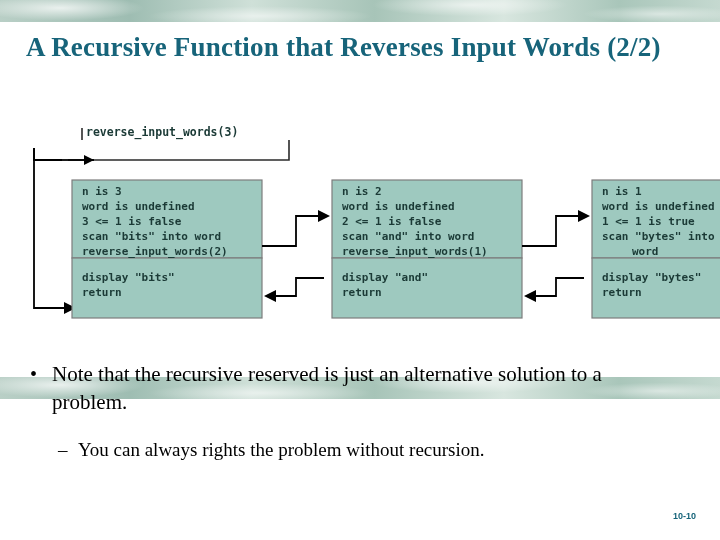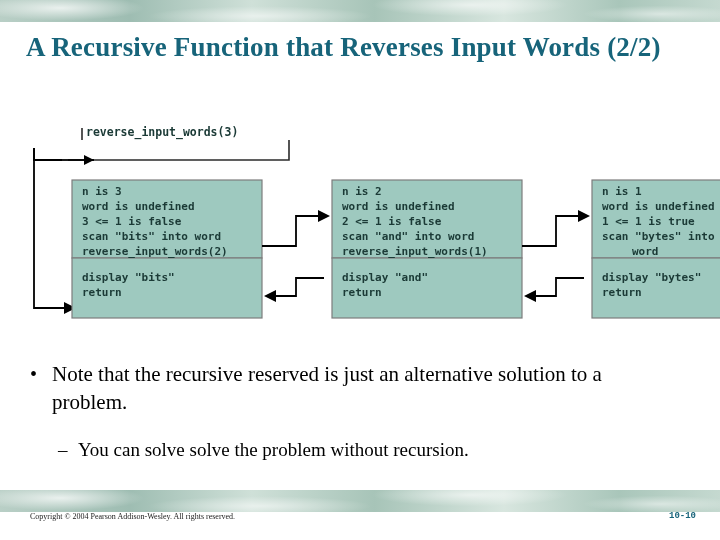--- a/index.html
+++ b/index.html
@@ -9,21 +9,21 @@
   body {
     width: 720px;
     height: 540px;
     overflow: hidden;
     background: #ffffff;
     font-family: "Liberation Serif", serif;
   }
   .slide {
     position: relative;
     width: 720px;
-    height: 512px;
+    height: 399px;
     background: #ffffff;
   }
   
   .band {
     position: absolute;
     left: 0;
     width: 720px;
     height: 22px;
     background:
       radial-gradient(ellipse 120px 18px at 60px 8px, rgba(255,255,255,0.75), rgba(255,255,255,0) 70%),
@@ -104,21 +104,21 @@
     color: #1a1a1a;
     font-family: "Liberation Serif", serif;
   }
   .pagenum {
     position: absolute;
     right: 24px;
     top: 511px;
     font-size: 9px;
     font-weight: bold;
     color: #17647a;
-    font-family: Liberation Mono, monospace;
+    font-family: Liberation Sans, sans-serif;
   }
 
   
   .mono {
     font-family: "DejaVu Sans Mono", monospace;
   }
 </style>
 </head>
 <body>
 
@@ -210,19 +210,18 @@
     </svg>
   </div>
 
   <div class="bullet">
     <span class="b-dot">•</span>
     <span class="b-text">Note that the recursive reserved is just an alternative solution to a problem.</span>
   </div>
 
   <div class="subbullet">
     <span class="sb-dash">–</span>
-    <span class="sb-text">You can solve solve the problem without recursion.</span>
+    <span class="sb-text">You can always rights the problem without recursion.</span>
   </div>
 
-  <div class="copyright">Copyright © 2004 Pearson Addison-Wesley. All rights reserved.</div>
   <div class="pagenum">10-10</div>
 
 </div>
 
 </body></html>

